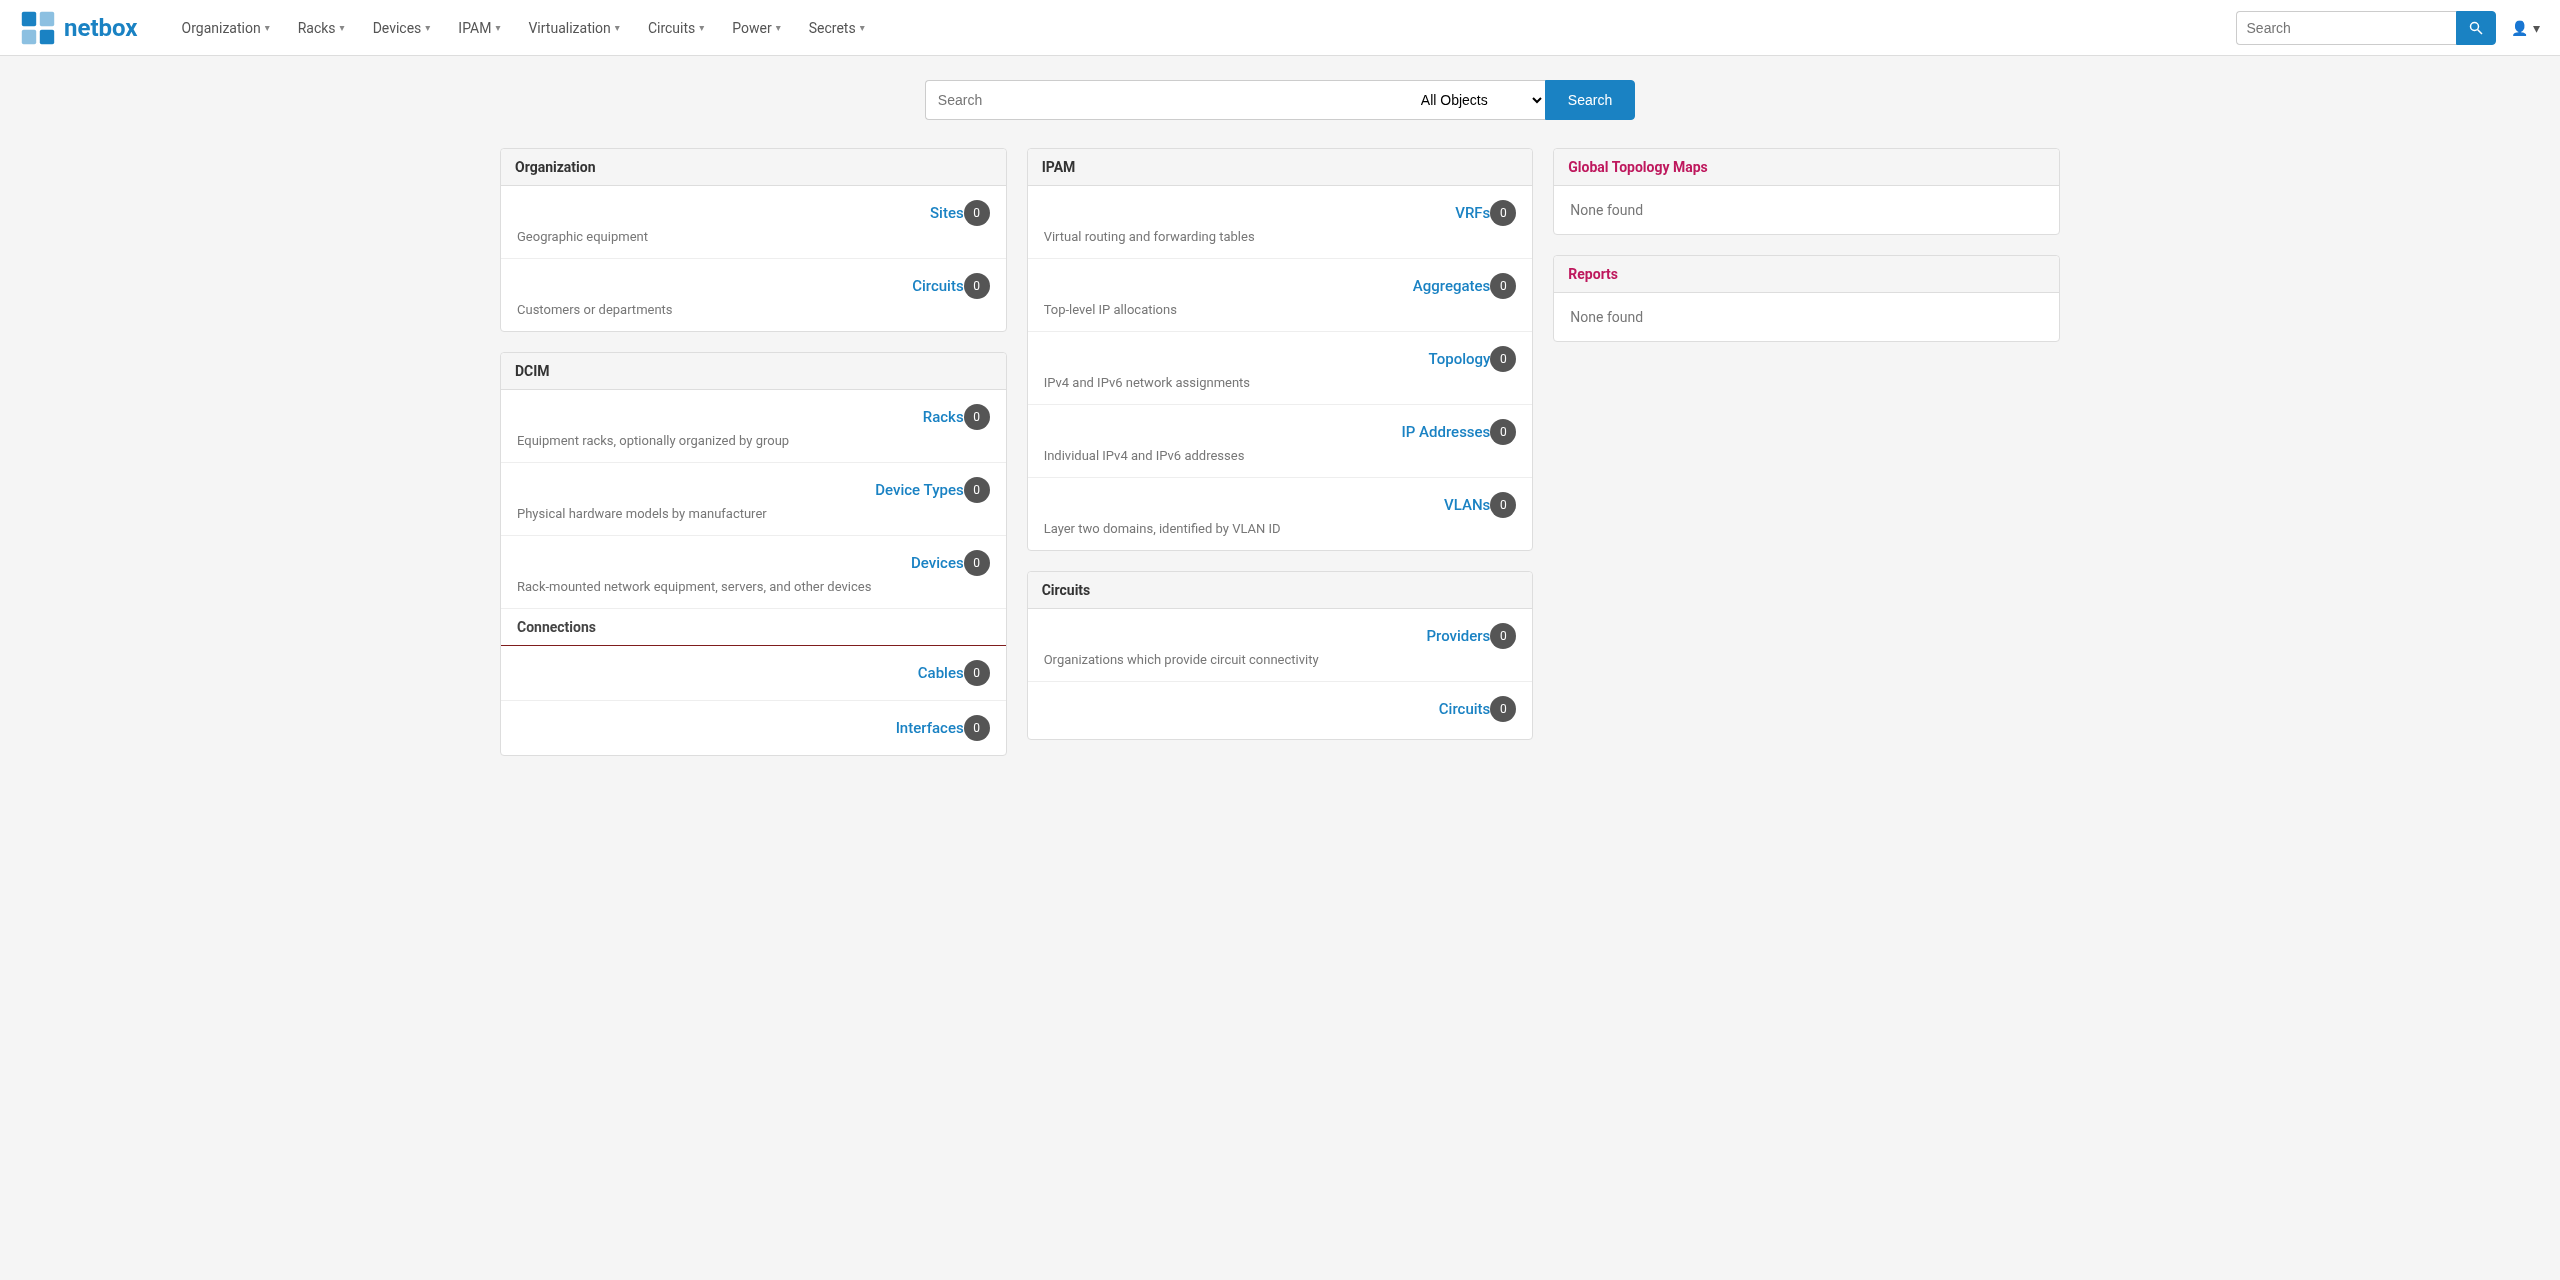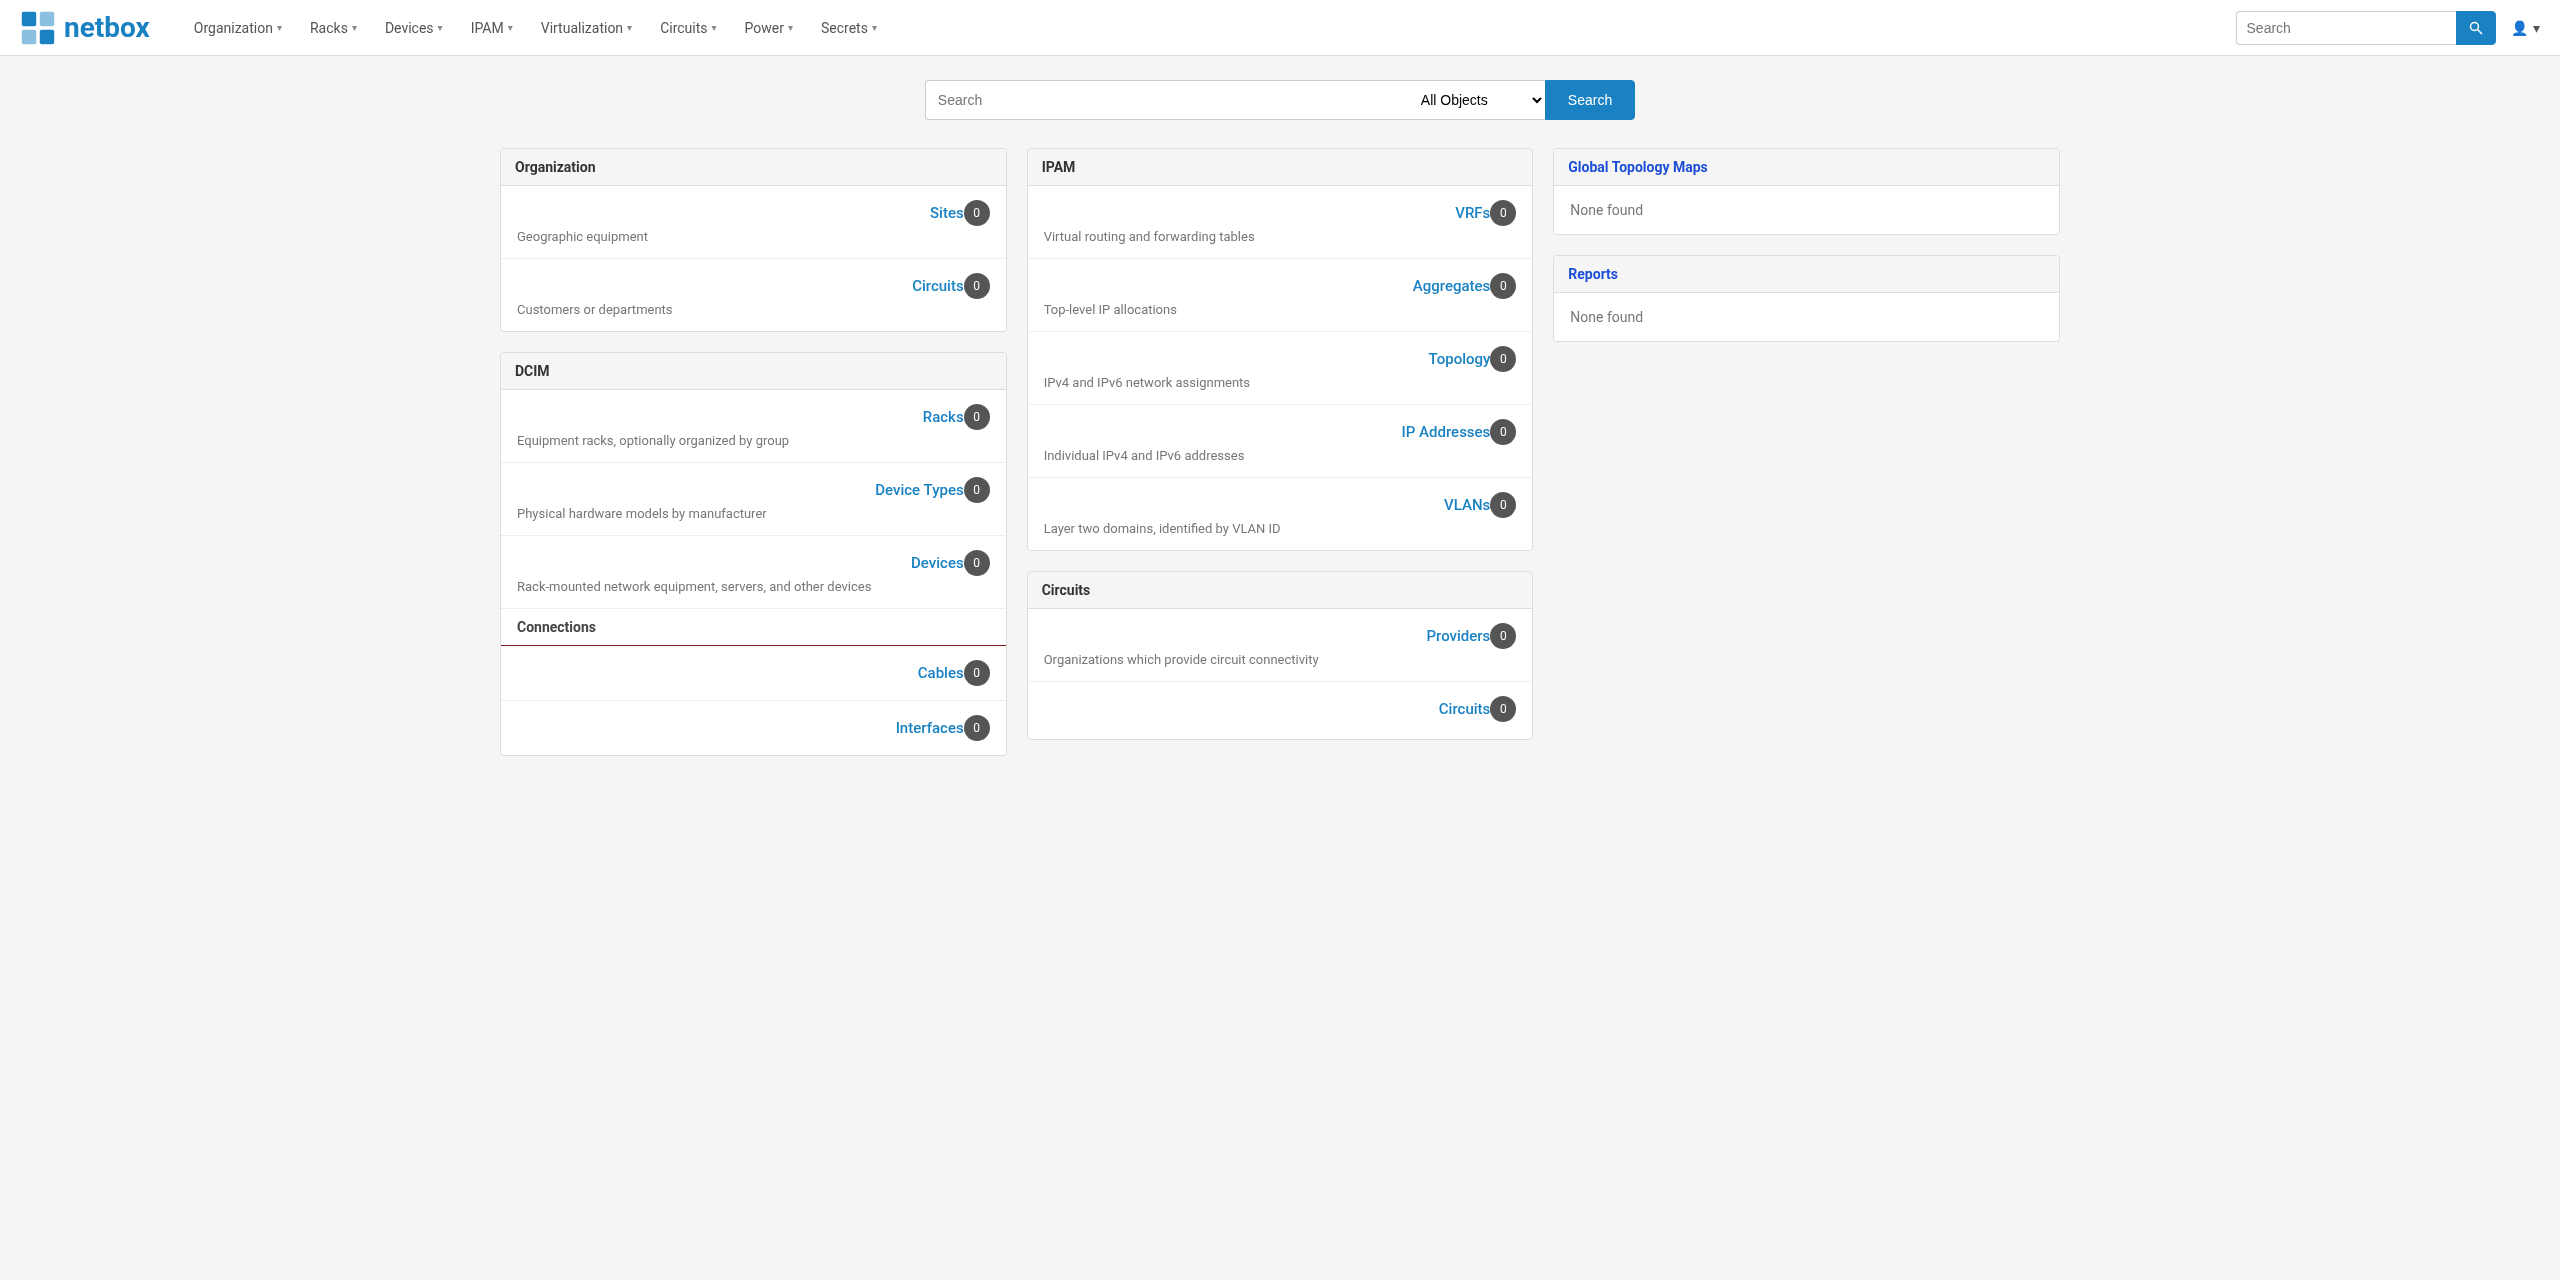--- a/index.html
+++ b/index.html
@@ -15,21 +15,21 @@
       height: 56px;
       gap: 0;
     }
     .navbar-brand {
       display: flex;
       align-items: center;
       margin-right: 30px;
       text-decoration: none;
     }
     .navbar-brand svg { width: 36px; height: 36px; }
-    .navbar-brand span { font-size: 28px; font-weight: bold; color: #1a82c3; margin-left: 8px; }
+    .navbar-brand span { font-size: 24px; font-weight: bold; color: #1a82c3; margin-left: 8px; }
     .nav-items {
       display: flex;
       align-items: center;
       flex: 1;
       gap: 0;
     }
     .nav-item {
       padding: 0 14px;
       height: 56px;
       display: flex;
@@ -197,21 +197,21 @@
       border: 1px solid #ddd;
       border-radius: 4px;
       margin-bottom: 20px;
     }
     .panel-header {
       background: #f5f5f5;
       border-bottom: 1px solid #ddd;
       padding: 10px 14px;
       font-weight: bold;
       font-size: 14px;
-      color: #1d4ed8;
+      color: #be185d;
       border-radius: 4px 4px 0 0;
     }
     .panel-body {
       padding: 16px;
       font-size: 14px;
       color: #777;
     }
 
     
     .section-sub-header {

